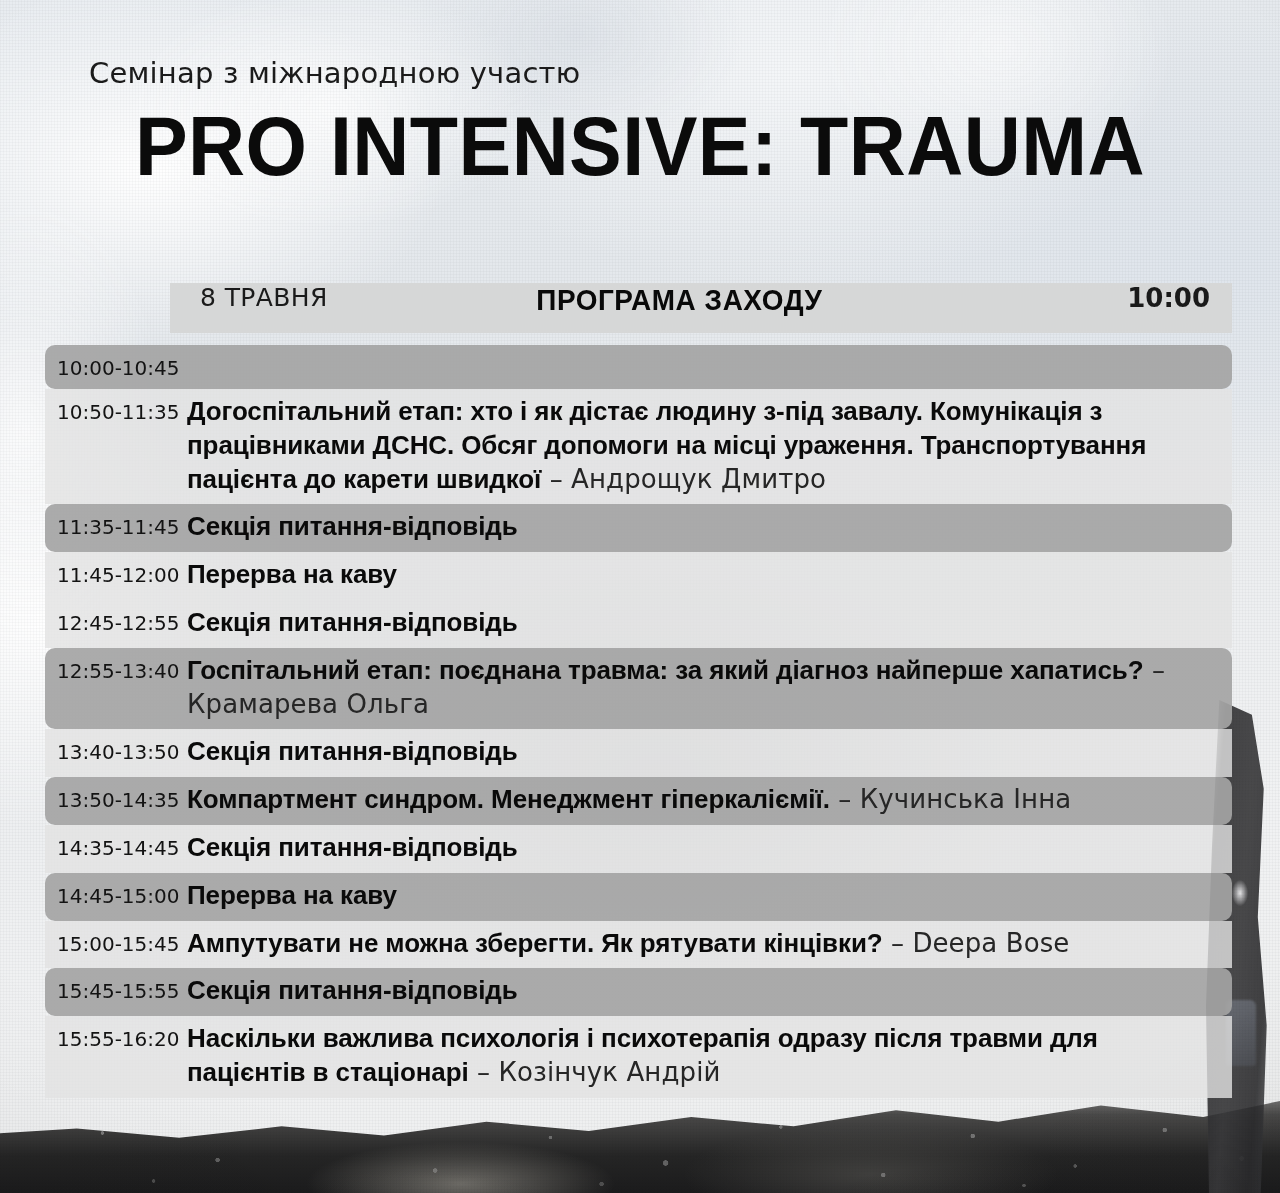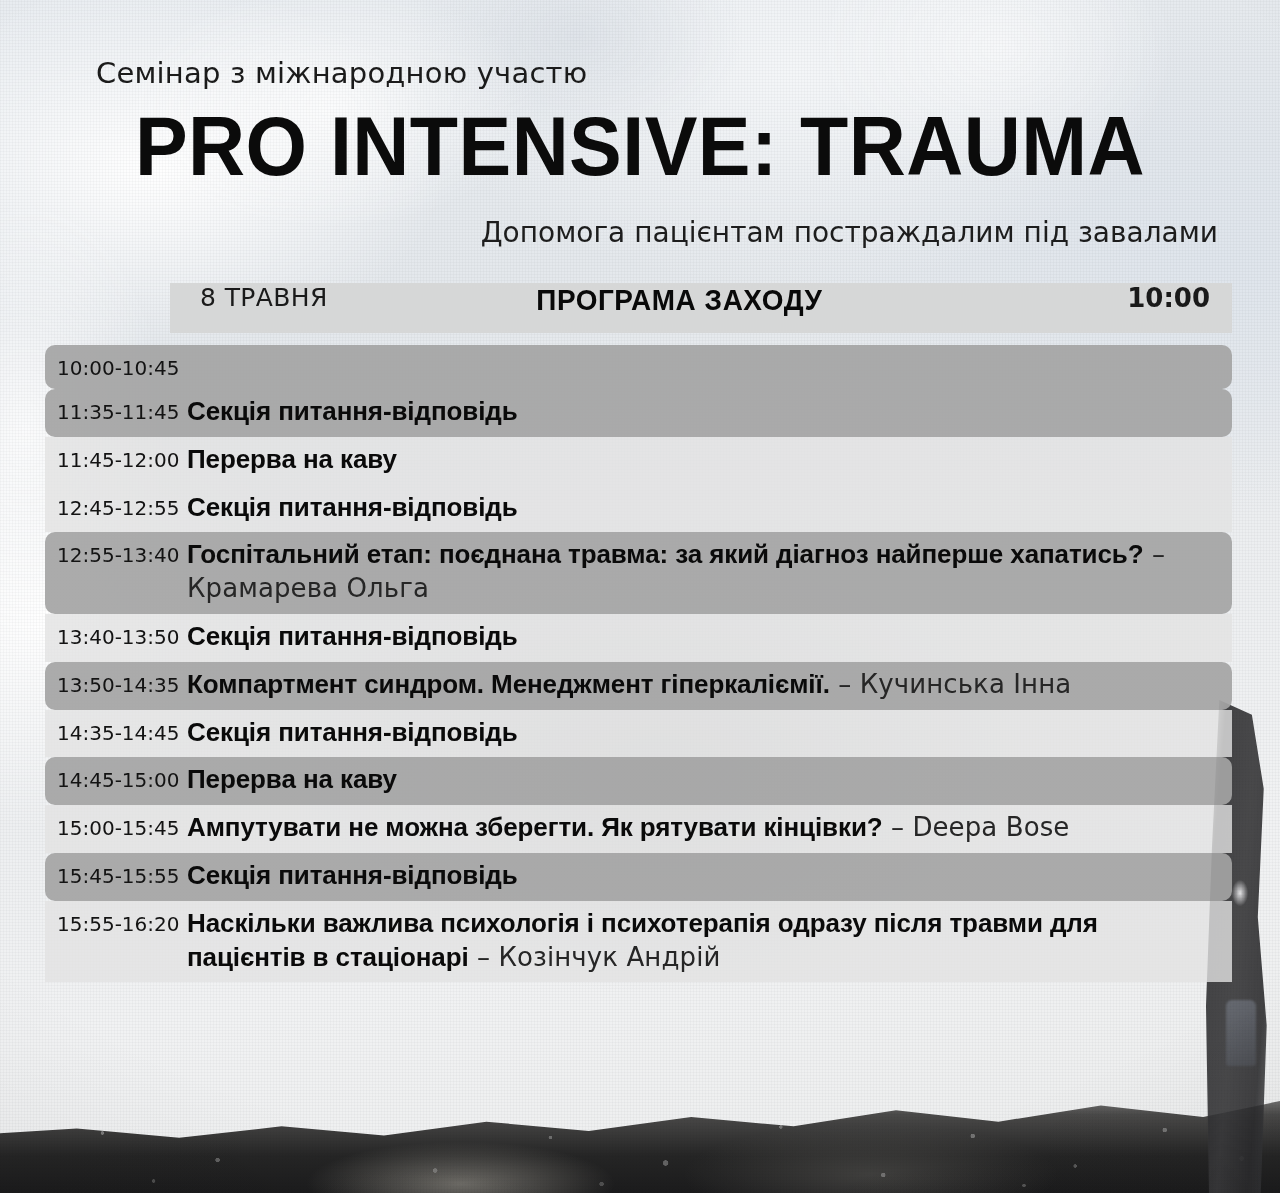--- a/index.html
+++ b/index.html
@@ -149,21 +149,21 @@
   
   #page {
     position: relative;
     z-index: 2;
     width: 1280px;
     height: 1193px;
   }
 
   .kicker {
     position: absolute;
-    left: 96px;
+    left: 89px;
     top: 56px;
     font-size: 29px;
     letter-spacing: .2px;
     color: #1b1b1b;
     font-weight: 400;
     white-space: nowrap;
     font-family: "DejaVu Sans", sans-serif;
   }
 
   .main-title {
@@ -290,32 +290,35 @@
   <div class="bg-weave"></div>
   <div class="bg-vignette"></div>
 </div>
 
 <div id="page">
 
   <div class="kicker">Семінар з міжнародною участю</div>
 
   <div class="main-title">PRO INTENSIVE: TRAUMA</div>
 
-  <div class="sub-title">Допомога пацієнтам постраждалим під завалами</div>
 
   <div class="prog-header">
     <div class="date">8 ТРАВНЯ</div>
     <div class="heading">ПРОГРАМА ЗАХОДУ</div>
     <div class="time">10:00</div>
   </div>
 
   <div class="schedule" id="schedule">
       <div class="row dark">
         <div class="slot">10:00-10:45</div>
       </div>
+      <div class="row light">
+        <div class="slot">10:50-11:35</div>
+        <div class="body"><span>Догоспітальний етап: хто і як дістає людину з-під завалу. Комунікація з працівниками ДСНС. Обсяг допомоги на місці ураження. Транспортування пацієнта до карети швидкої</span><span class="speaker"> – Андрощук Дмитро</span></div>
+      </div>
       <div class="row dark">
         <div class="slot">11:35-11:45</div>
         <div class="body"><span>Секція питання-відповідь</span></div>
       </div>
       <div class="row light">
         <div class="slot">11:45-12:00</div>
         <div class="body"><span>Перерва на каву</span></div>
       </div>
       <div class="row light">
         <div class="slot">12:45-12:55</div>

